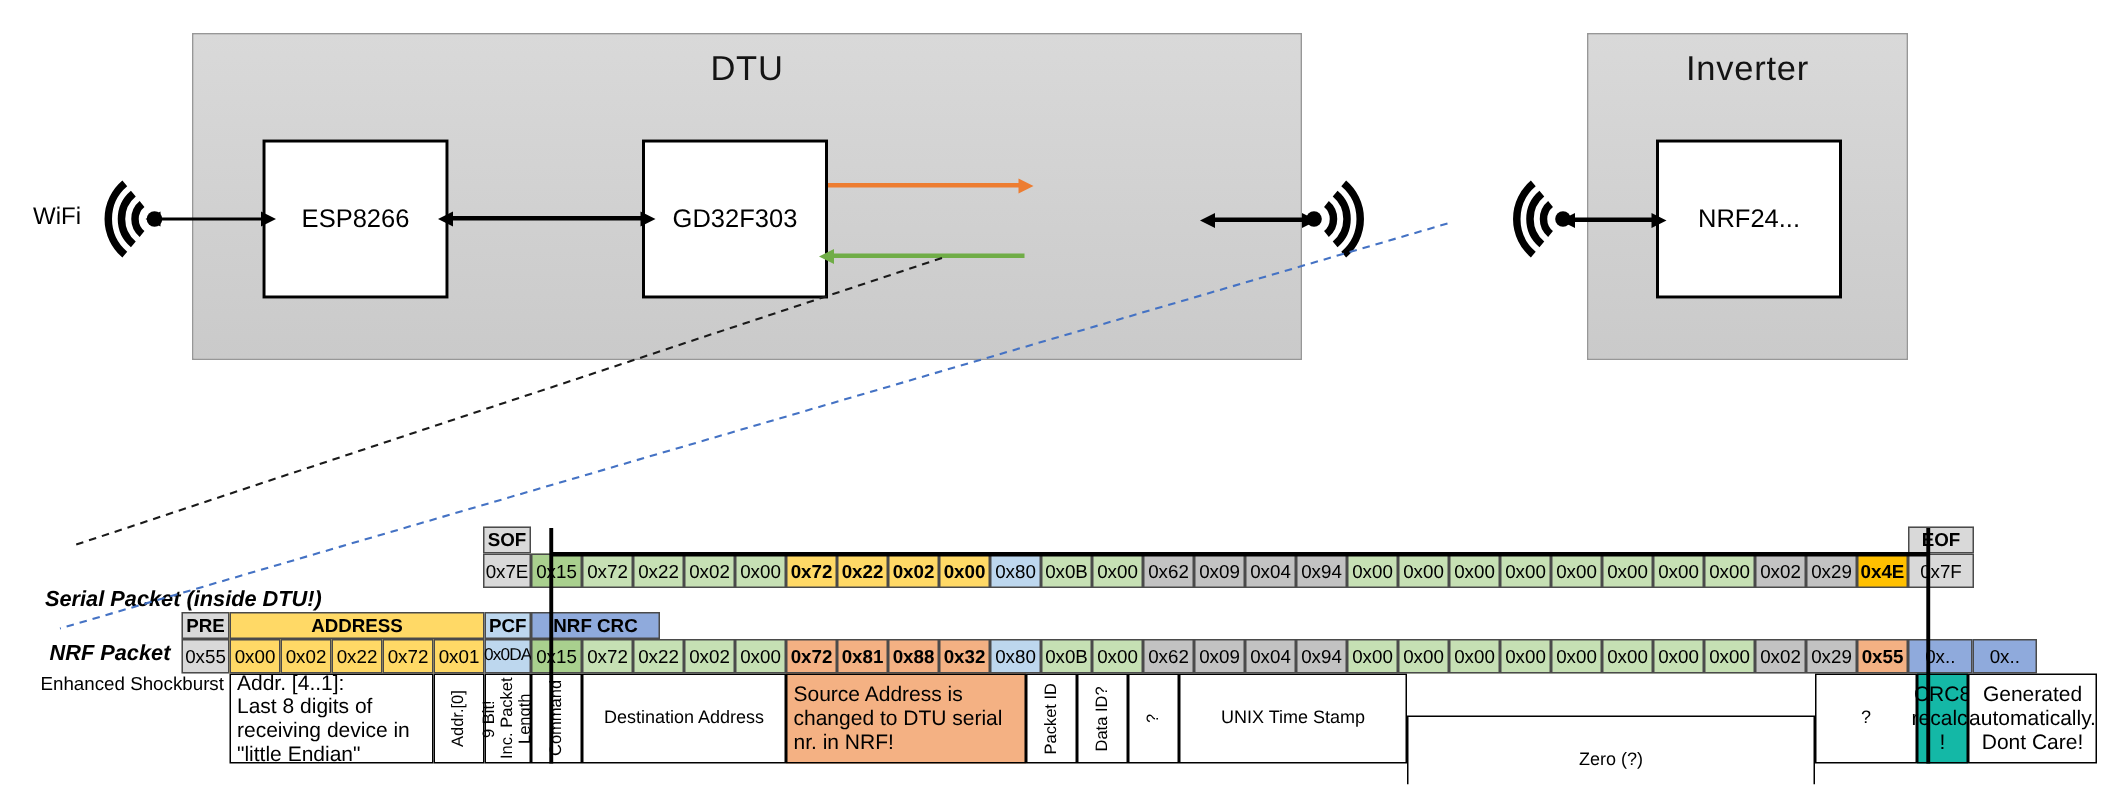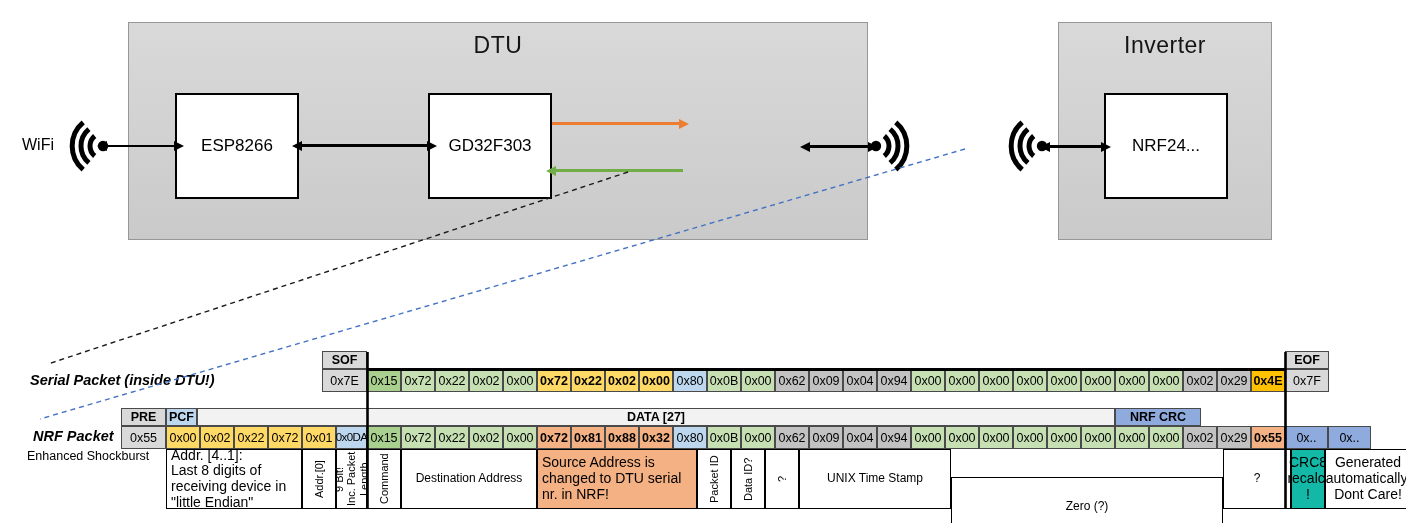--- a/index.html
+++ b/index.html
@@ -25,21 +25,21 @@
       border-top:5.5px solid transparent;border-bottom:5.5px solid transparent;
       border-left:10px solid var(--c,#000);}
   
   .pkt{position:absolute;}
   .prow{display:flex;}
   .cell{box-sizing:border-box;border:1px solid #4a4a4a;background:#fff;
         display:flex;align-items:center;justify-content:center;
         width:34px;height:23px;font-size:12.5px;white-space:pre-line;line-height:1.12;}
   .hcell{height:18px;font-weight:bold;}
   .spacer{box-sizing:border-box;border:none;background:transparent;}
-  .w45{width:45px;} .w44{width:44px;} .w31{width:31px;} .w170{width:170px;}
+  .w45{width:32px;} .w44{width:44px;} .w31{width:31px;} .w170{width:170px;}
   .w918{width:918px;} .w86{width:86px;}
   .lgray{background:#D9D9D9;} .gold{background:#FFD966;} .blue{background:#BDD7EE;}
   .dhead{background:#F2F2F2;} .crcblue{background:#8FAADC;}
   .pcfv{letter-spacing:-0.6px;font-size:11.5px;}
   .b{font-weight:bold;}
   .ann{height:60px;border-color:#000;font-size:12px;text-align:center;padding:1px 2px;}
   .ann.left{justify-content:flex-start;text-align:left;padding-left:4px;}
   .ann.small{font-size:14px;}
   .ann.vert{writing-mode:vertical-rl;transform:rotate(180deg);font-size:11px;}
   .pkt-label{position:absolute;font-size:14.5px;font-weight:bold;font-style:italic;}
@@ -89,21 +89,21 @@
     <circle cx="40" cy="28" r="5.2" fill="#000"></circle>
   </svg>
 
   <div class="arrow thin head-l head-r" style="left:106px;top:145px;width:69px;"></div>
   <div class="arrow head-l head-r" style="left:301px;top:144px;width:127px;"></div>
   <div class="arrow head-r" style="--c:#ED7D31;left:552px;top:122px;width:128px;"></div>
   <div class="arrow head-l" style="--c:#70AD47;left:555px;top:169px;width:128px;"></div>
   <div class="arrow head-l head-r" style="left:809px;top:145px;width:60px;"></div>
   <div class="arrow head-l head-r" style="left:1049px;top:145px;width:53px;"></div>
 
-  <span class="pkt-label" style="left:30px;top:372px;">Serial Packet (inside DTU!)</span>
+  <span class="pkt-label" style="left:30px;top:392px;">Serial Packet (inside DTU!)</span>
 
   <div class="pkt" style="left:322px;top:351px;">
     <div class="prow">
       <div class="cell hcell lgray w45">SOF</div>
       <div class="spacer w918"></div>
       <div class="cell hcell lgray w44">EOF</div>
     </div>
     <div class="prow">
       <div class="cell lgray w45">0x7E</div>
       <div class="prow">
@@ -138,22 +138,22 @@
       <div class="cell lgray w44">0x7F</div>
     </div>
   </div>
 
   <span class="pkt-label" style="left:33px;top:428px;">NRF Packet</span>
   <span class="pkt-sublabel" style="left:27px;top:449px;">Enhanced Shockburst</span>
 
   <div class="pkt" style="left:121px;top:408px;">
     <div class="prow">
       <div class="cell hcell lgray w45">PRE</div>
+      <div class="cell hcell gold w170">ADDRESS</div>
       <div class="cell hcell blue w31">PCF</div>
-      <div class="cell hcell dhead w918">DATA [27]</div>
       <div class="cell hcell crcblue w86">NRF CRC</div>
     </div>
     <div class="prow">
       <div class="cell lgray w45">0x55</div>
       <div class="prow">
           <div class="cell" style="background: rgb(255, 217, 102);">0x00</div>
           <div class="cell" style="background: rgb(255, 217, 102);">0x02</div>
           <div class="cell" style="background: rgb(255, 217, 102);">0x22</div>
           <div class="cell" style="background: rgb(255, 217, 102);">0x72</div>
           <div class="cell" style="background: rgb(255, 217, 102);">0x01</div>

